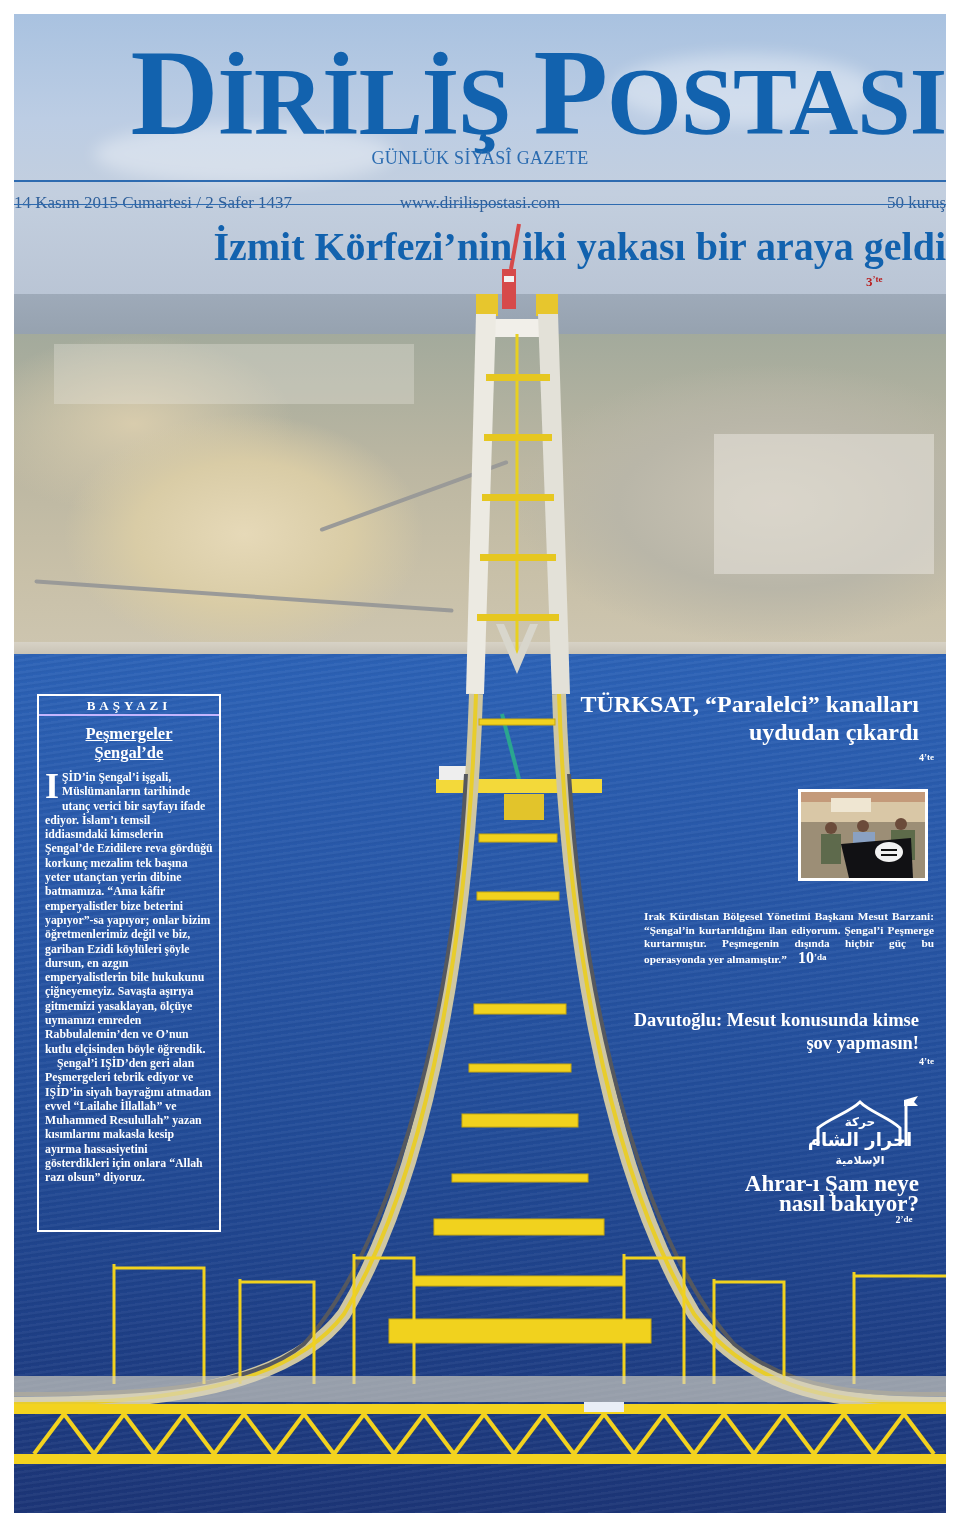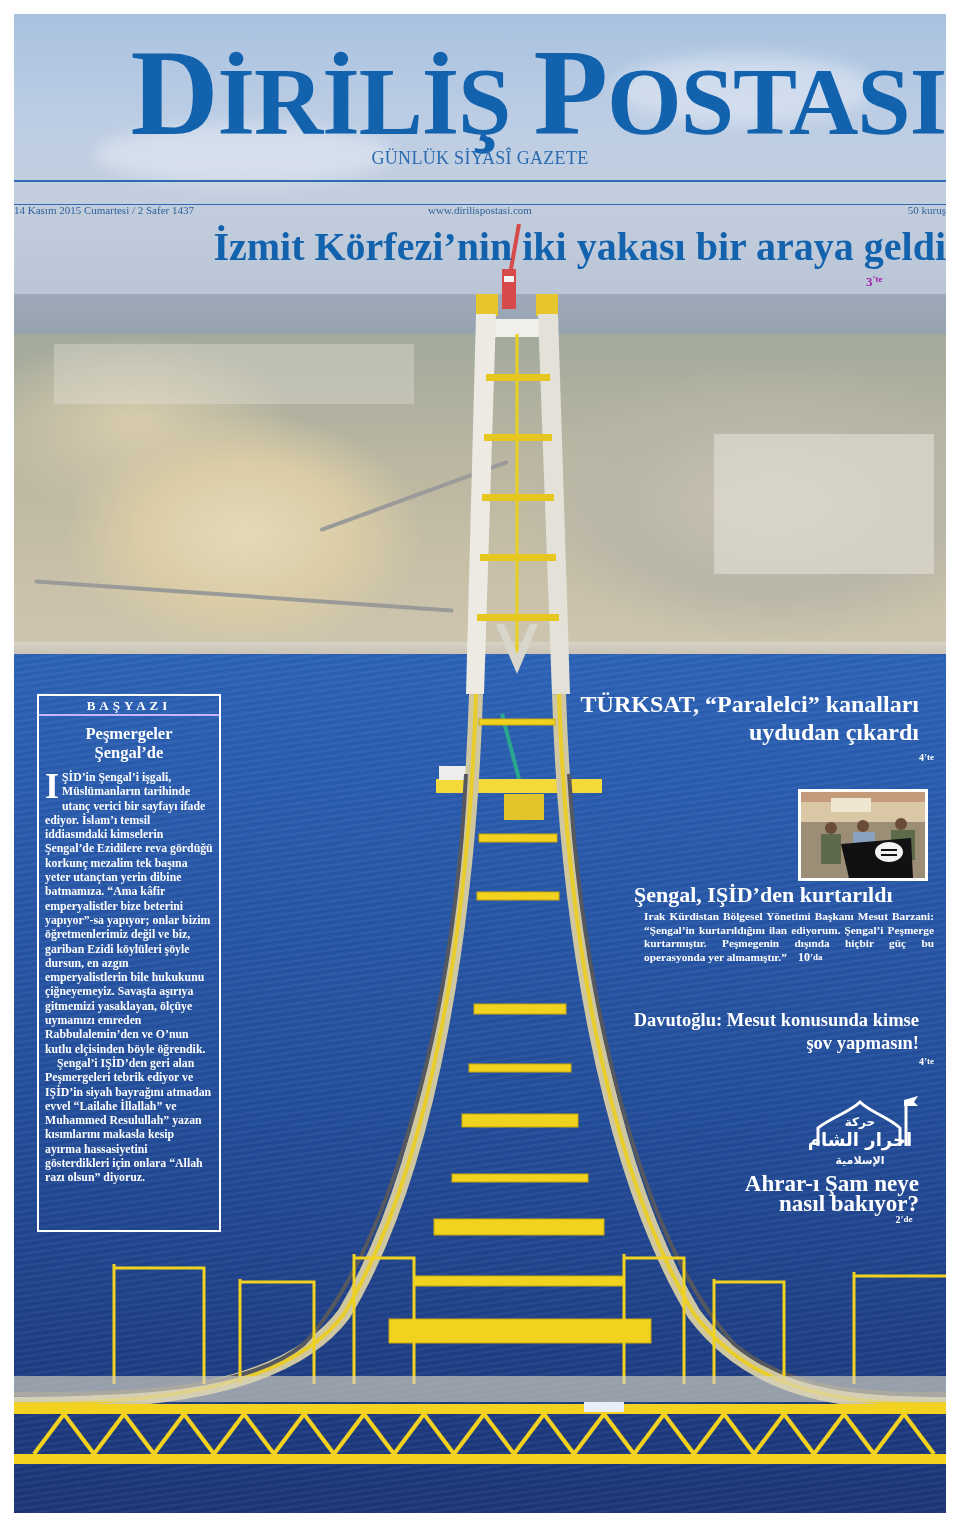--- a/index.html
+++ b/index.html
@@ -32,39 +32,39 @@
 
   
   .masthead { position:absolute; left:0; top:0; width:932px; height:205px; }
   .title { position:absolute; left:0; top:4px; width:932px; text-align:right;
            font-family:"Liberation Serif", serif; font-weight:bold; color:#1262ae;
            font-size:122px; line-height:150px; letter-spacing:-1px; white-space:nowrap; }
   .title .small { font-size:96px; }
   .subtitle { position:absolute; left:0; top:134px; width:932px; text-align:center;
               color:#2a6bb0; font-size:18px; letter-spacing:0.3px; }
   .rule { position:absolute; left:0; width:932px; height:2px; background:#2e6bb0; }
-  .dateline { position:absolute; left:0; top:189px; width:932px; height:18px;
-              color:#2e5f9a; font-size:11px;text-decoration:underline; }
+  .dateline { position:absolute; left:0; top:178px; width:932px; height:18px;
+              color:#2e5f9a; font-size:17px;text-decoration:underline; }
   .dateline .left { position:absolute; left:0; top:1px; }
   .dateline .center { position:absolute; left:0; width:932px; text-align:center; top:1px; }
   .dateline .right { position:absolute; right:0; top:1px; }
 
   .main-headline { position:absolute; left:0; top:208px; width:932px; text-align:right;
                    color:#1262ae; font-weight:bold; font-size:40px; line-height:50px; white-space:nowrap; }
-  .main-ref { position:absolute; left:852px; top:260px; color:#a21caf; font-weight:bold; font-size:13px; }
+  .main-ref { position:absolute; left:852px; top:260px; color:#b91c1c; font-weight:bold; font-size:13px; }
   .ref-sup { font-size:9px; vertical-align:top; }
 
   
   .editorial { position:absolute; left:23px; top:680px; width:180px; height:534px;
                border:2px solid #ffffff; }
   .editorial .label-bar { position:absolute; left:0; top:0; width:180px; height:18px;
                border-bottom:2px solid #c4b5fd; text-align:center; color:#ffffff;
                font-weight:bold; font-size:13px; letter-spacing:4px; line-height:19px; }
   .editorial .ed-title { position:absolute; left:0; top:28px; width:180px; text-align:center;
-               color:#ffffff; font-weight:bold; font-size:16.5px; line-height:19px; }
+               color:#ffffff; font-weight:bold; font-size:16.5px; line-height:19px;text-decoration:underline; }
   .editorial .ed-body { position:absolute; left:6px; top:74px; width:168px; color:#ffffff;
                font-weight:bold; font-size:11.8px; line-height:14.3px; }
   .ed-body p { margin:0; }
   .ed-body .dropcap { float:left; font-size:36px; line-height:28px; margin:2px 3px 0 0; font-weight:bold; }
   .ed-body .indent { text-indent:12px; }
 
   
   .story-text { position:absolute; color:#ffffff; font-weight:bold; text-align:right; }
   .st1 { left:560px; top:676px; width:345px; font-size:24px; line-height:28px; }
   .st1-ref { left:860px; top:738px; width:60px; font-size:10px; }
@@ -239,22 +239,21 @@
       <circle cx="62" cy="34" r="6" fill="#6b4b3a"></circle>
       <rect x="52" y="40" width="22" height="24" fill="#8aa1c2"></rect>
       <circle cx="100" cy="32" r="6" fill="#6b4b3a"></circle>
       <rect x="90" y="38" width="24" height="30" fill="#5d6b4a"></rect>
       <path d="M40,52 L110,46 L112,86 L48,86 Z" fill="#111114"></path>
       <ellipse cx="88" cy="60" rx="14" ry="10" fill="#f2f2f2"></ellipse>
       <rect x="80" y="57" width="16" height="2" fill="#111"></rect>
       <rect x="80" y="62" width="16" height="2" fill="#111"></rect>
     </svg>
   </div>
-  <div class="story-text st2">Şengal, IŞİD’den kurtarıldı</div>
-  <div class="st2-dek"><span>Irak Kürdistan Bölgesel Yönetimi Başkanı Mesut Barzani: “Şengal’in kurtarıldığını ilan ediyorum. Şengal’i Peşmerge kurtarmıştır. Peşmegenin dışında hiçbir güç bu operasyonda yer almamıştır.”</span>&nbsp;&nbsp;&nbsp;&nbsp;<span style="font-size:12px;">10</span><span class="ref-sup">’da</span></div>
+  <div class="st2-dek"><span>Irak Kürdistan Bölgesel Yönetimi Başkanı Mesut Barzani: “Şengal’in kurtarıldığını ilan ediyorum. Şengal’i Peşmerge kurtarmıştır. Peşmegenin dışında hiçbir güç bu operasyonda yer almamıştır.”</span>&nbsp;&nbsp;&nbsp;&nbsp;<span style="font-size:16px;">10</span><span class="ref-sup">’da</span></div>
 
   <div class="story-text st3">Davutoğlu: Mesut konusunda kimse şov yapmasın!</div>
   <div class="story-text st3-ref"><span>4</span><span class="ref-sup">’te</span></div>
 
   <div class="logo">
     <svg width="120" height="80" viewBox="0 0 120 80">
       <path d="M18,52 L18,34 C30,24 50,18 60,8 C70,18 90,24 100,34 L100,52" fill="none" stroke="#ffffff" stroke-width="3"></path>
       <line x1="106" y1="10" x2="106" y2="52" stroke="#ffffff" stroke-width="3"></line>
       <path d="M104,6 L118,2 L114,8 L118,12 L104,12 Z" fill="#ffffff"></path>
       <text x="60" y="32" fill="#ffffff" font-size="12" text-anchor="middle" font-family="DejaVu Sans, sans-serif" font-weight="bold">حركة</text>

